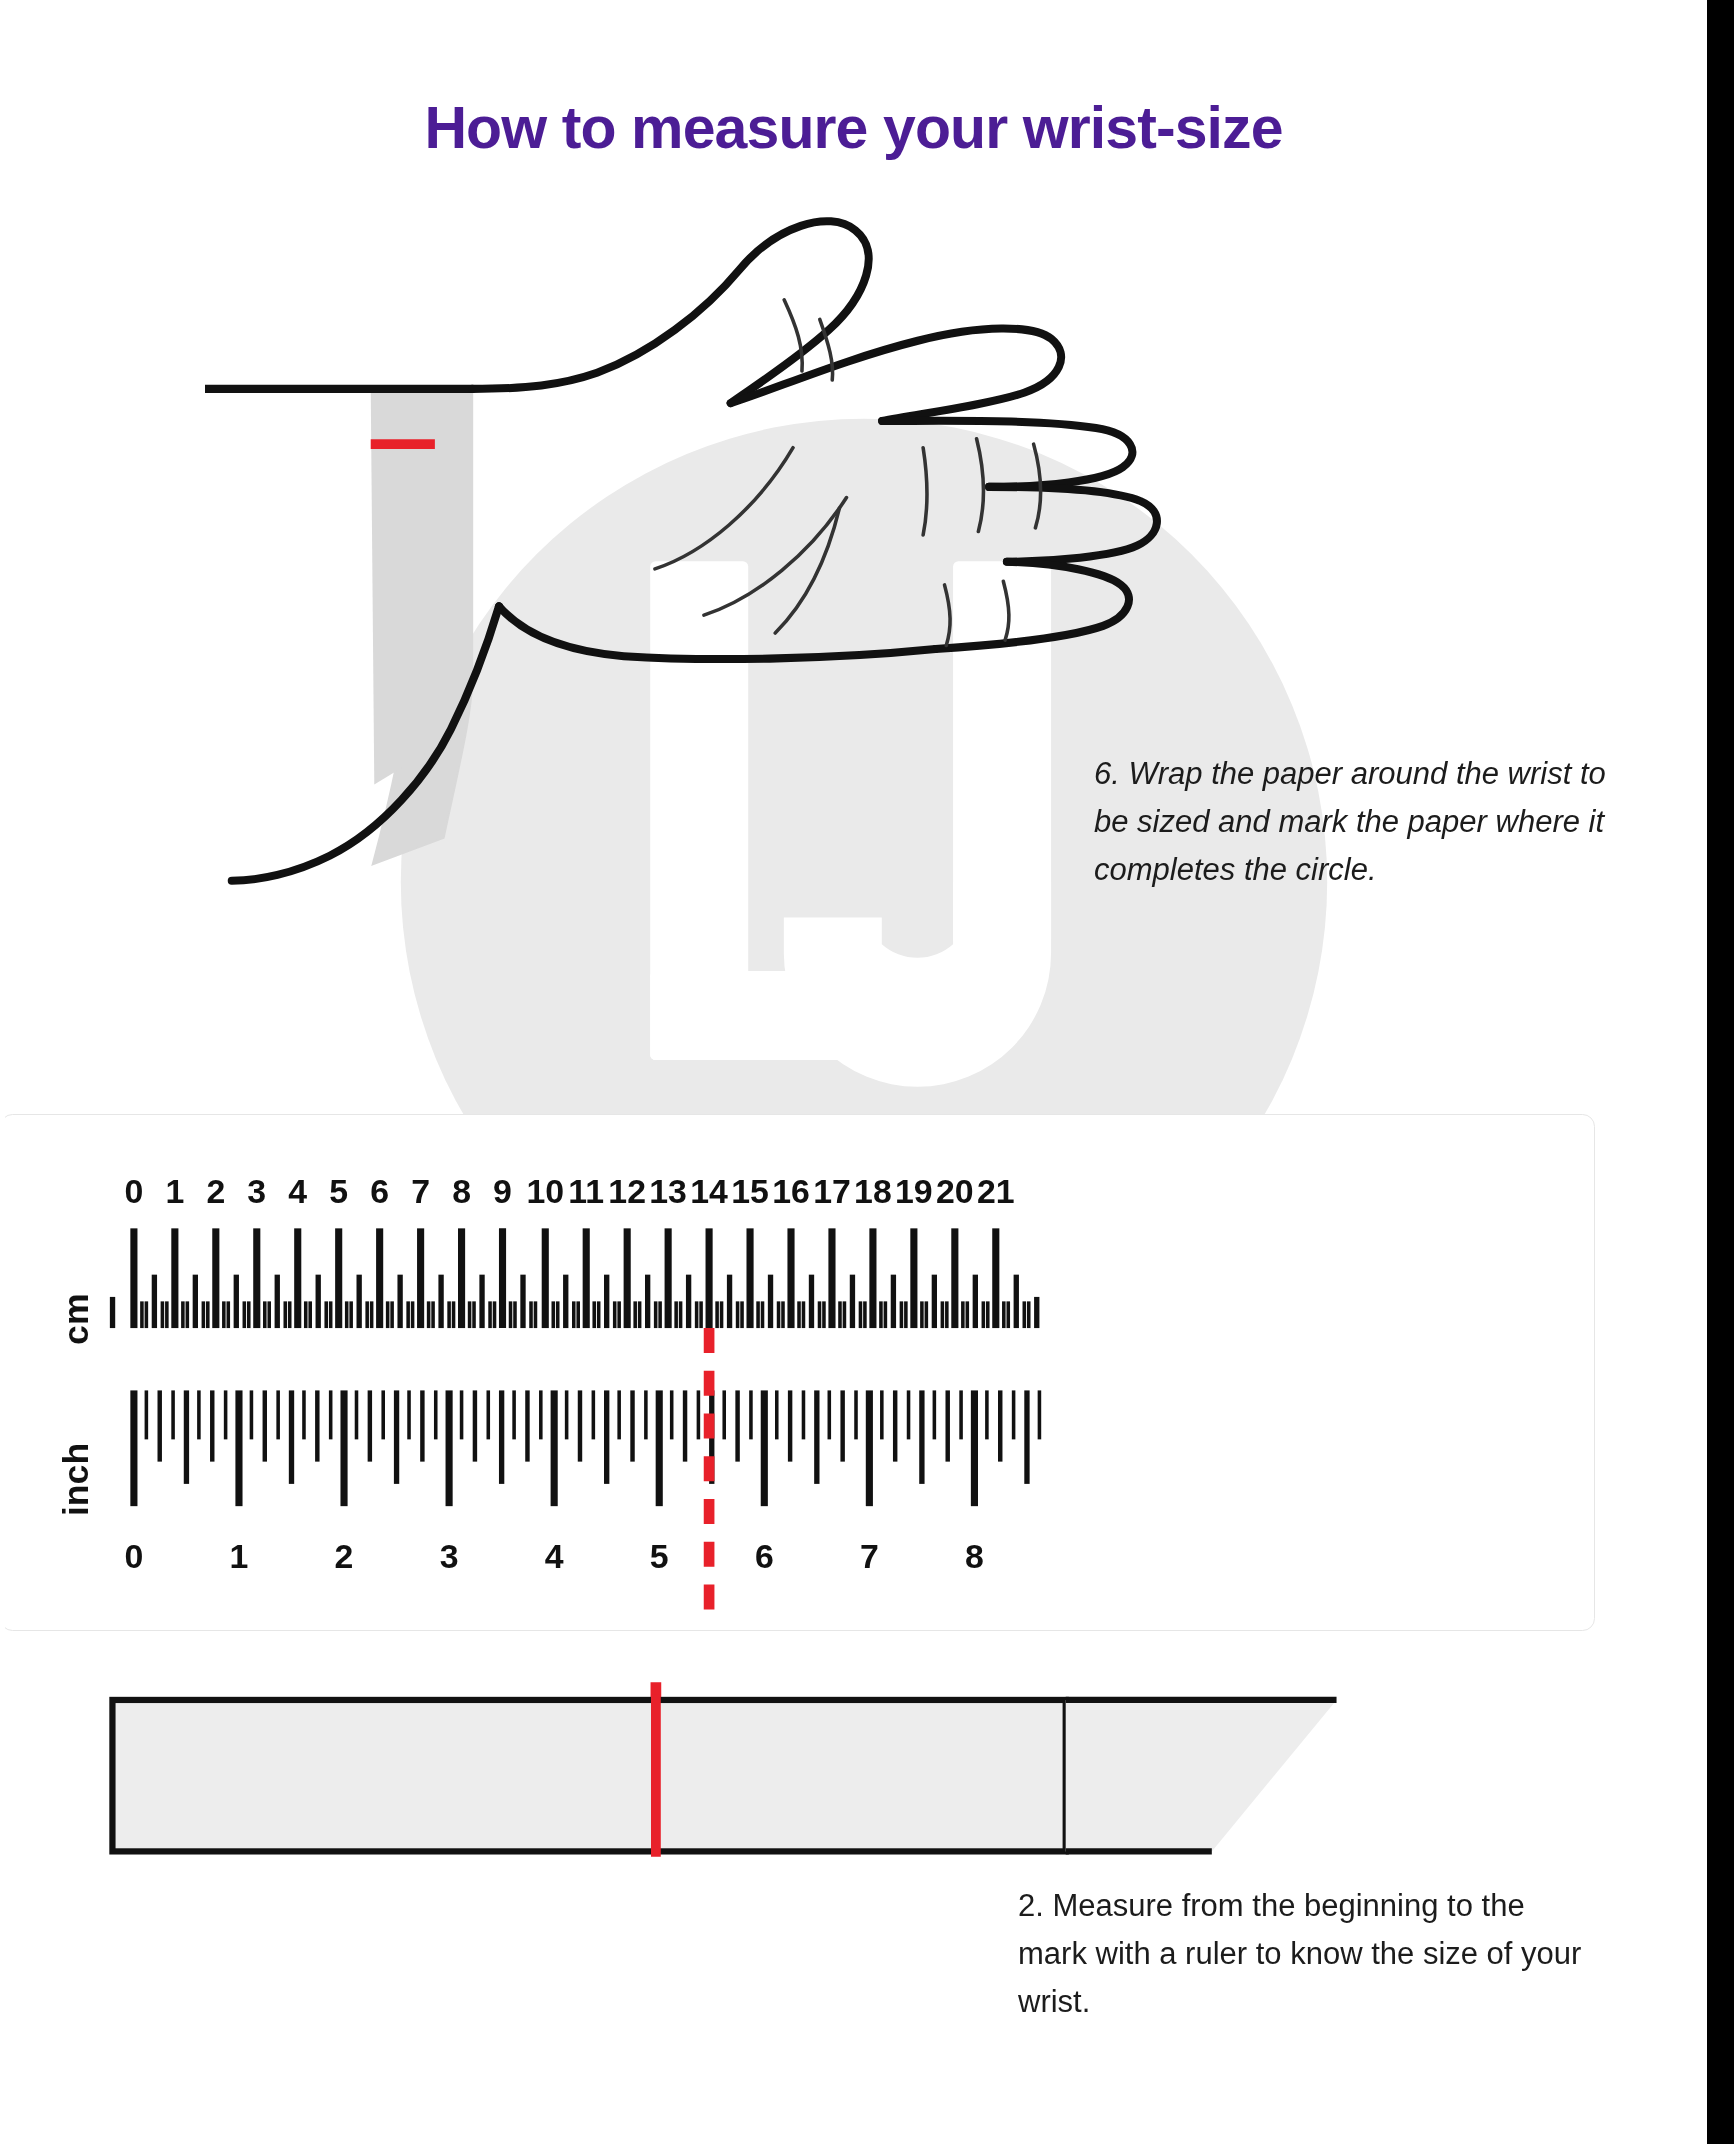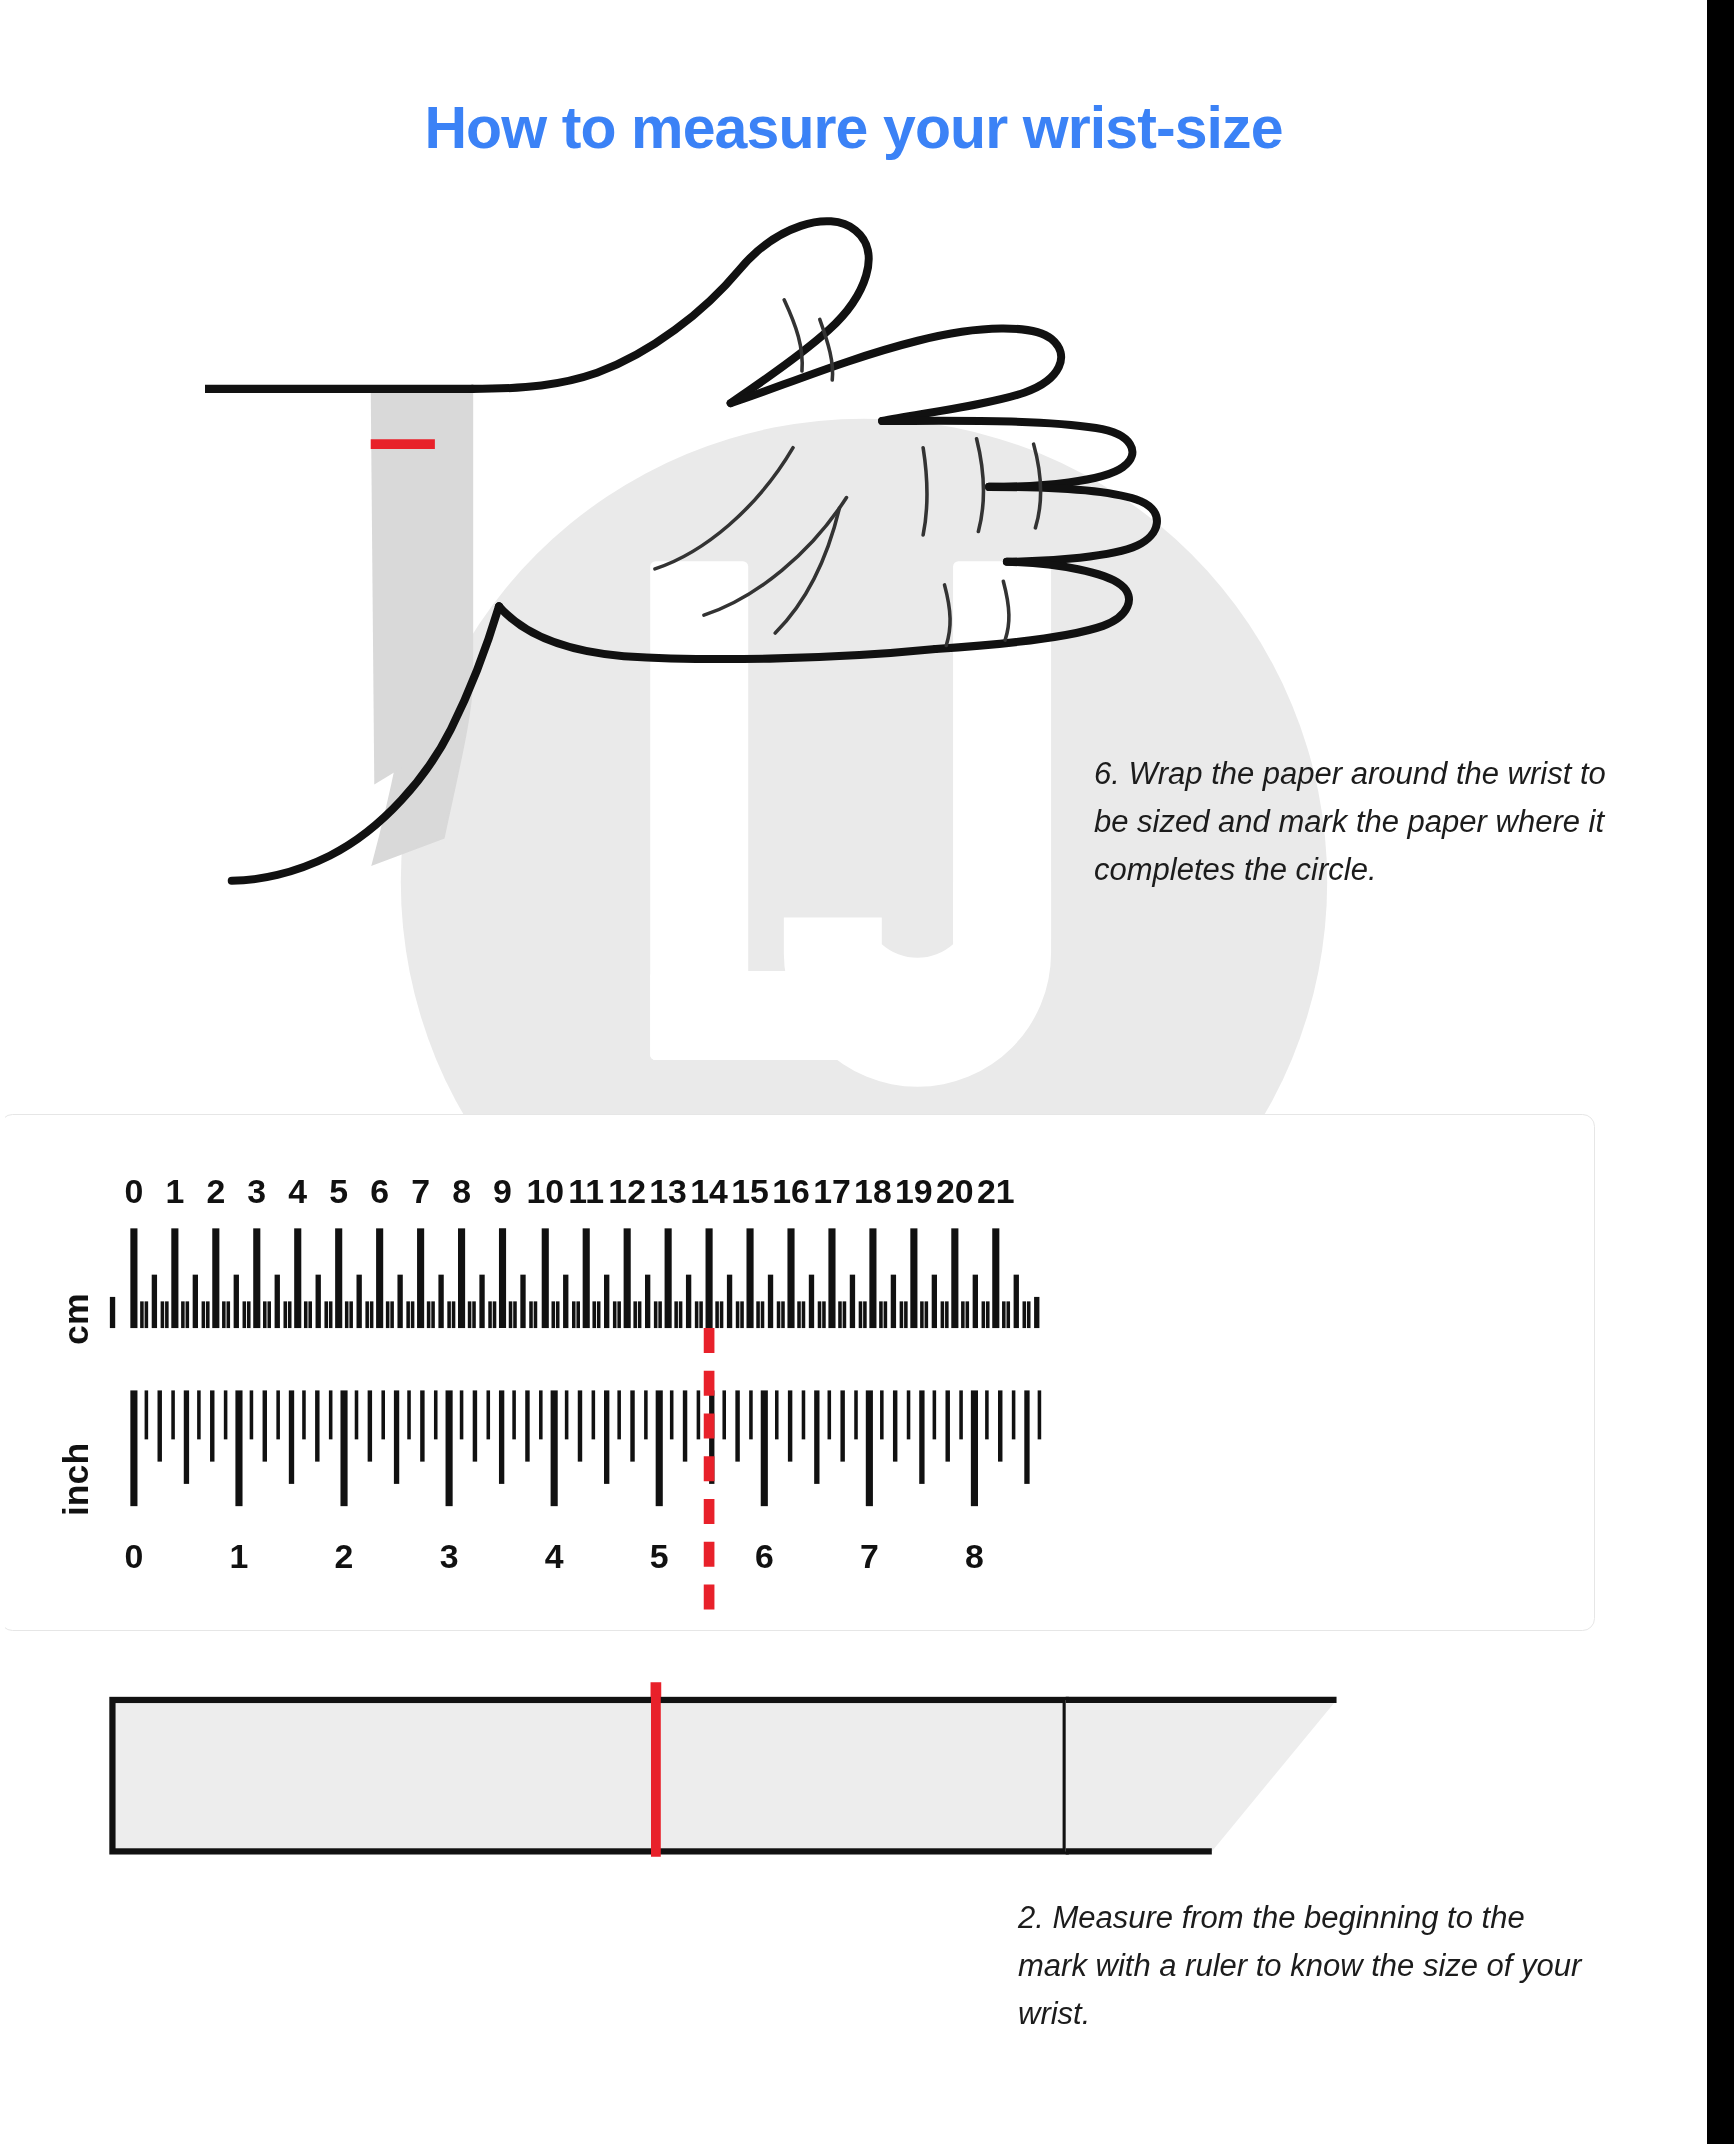--- a/index.html
+++ b/index.html
@@ -54,21 +54,21 @@
   }
 
   .title {
     position: absolute;
     top: 94px;
     left: 0;
     width: 1707px;
     text-align: center;
     font-size: 59px;
     font-weight: bold;
-    color: #3b82f6;
+    color: #4c1d95;
     letter-spacing: -0.9px;
   }
 
   .hand-wrap {
     position: absolute;
     left: 205px;
     top: 214px;
     width: 1185px;
     height: 740px;
   }
@@ -111,24 +111,22 @@
     width: 1390px;
     height: 294px;
   }
 
   .step2 {
     position: absolute;
     left: 1018px;
     top: 1882px;
     width: 570px;
     font-size: 31px;
-    font-style: italic;
     line-height: 1.55;
     color: #1c1c1c;
-    margin-top: 12px;
   }
 
   .axis-label {
     font-family: "Liberation Sans", sans-serif;
     font-weight: bold;
   }
 </style>
 </head>
 <body>
 

